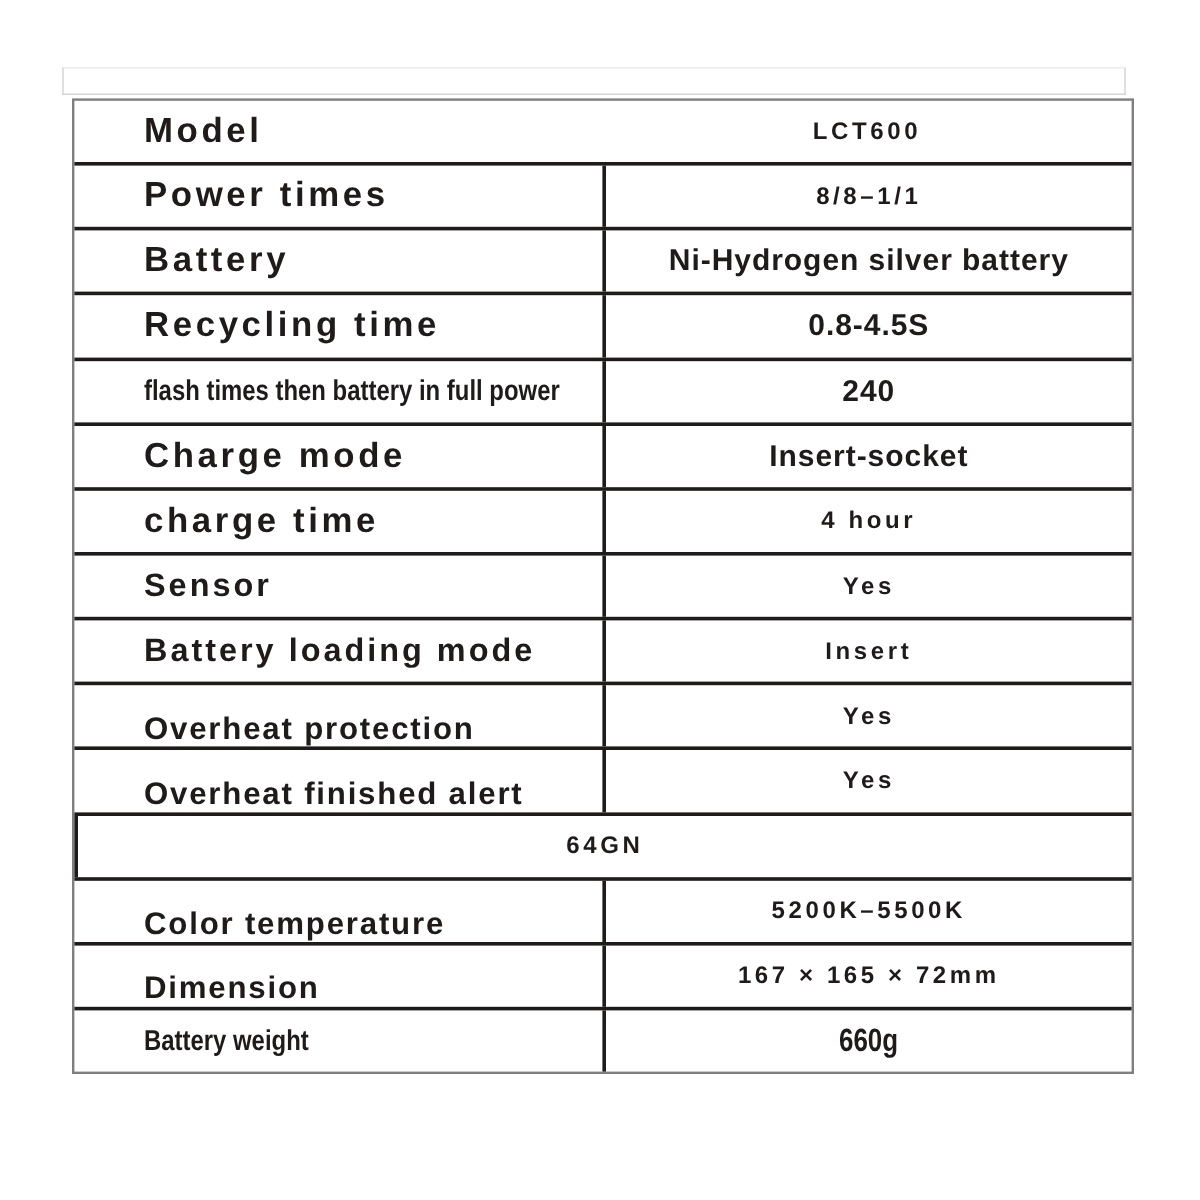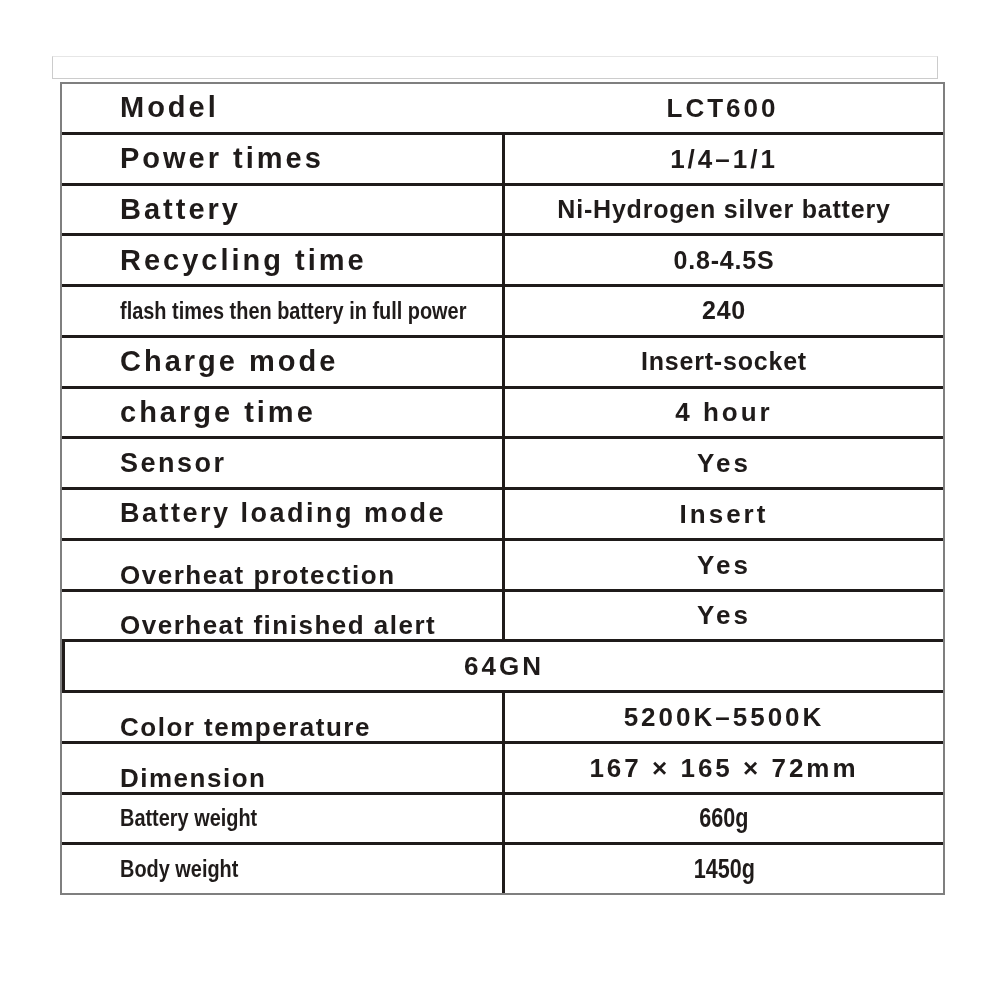--- a/index.html
+++ b/index.html
@@ -63,21 +63,21 @@
     white-space: nowrap;
     line-height: 1;
   }
   
   .t-xl   { font-size: 29px; letter-spacing: 3px; }
   .t-lg   { font-size: 27px; letter-spacing: 2.5px; }
   .t-md   { font-size: 26px; letter-spacing: 1.5px; margin-top: 20px; }
   .t-cond { font-size: 24px; letter-spacing: 0;
             transform: scaleX(0.83); transform-origin: left center; }
   
-  .v-spaced { font-size: 26px; letter-spacing: 3px; }
+  .v-spaced { font-size: 20px; letter-spacing: 3px; }
   .v-normal { font-size: 25px; letter-spacing: 0.8px; }
   .v-cond   { font-size: 27px; letter-spacing: 0;
               transform: scaleX(0.8); transform-origin: center center; }
 </style>
 </head>
 <body>
 
 <div class="canvas">
   <div class="top-strip"></div>
   <div class="spec-table" id="spec-table">
@@ -87,21 +87,21 @@
         </div>
         <div class="cell-value no-divider">
           <span class="txt v-spaced">LCT600</span>
         </div>
       </div>
       <div class="row">
         <div class="cell-label">
           <span class="txt t-xl">Power times</span>
         </div>
         <div class="cell-value">
-          <span class="txt v-spaced">1/4–1/1</span>
+          <span class="txt v-spaced">8/8–1/1</span>
         </div>
       </div>
       <div class="row">
         <div class="cell-label">
           <span class="txt t-xl">Battery</span>
         </div>
         <div class="cell-value">
           <span class="txt v-normal">Ni-Hydrogen silver battery</span>
         </div>
       </div>
@@ -189,24 +189,16 @@
         <div class="cell-value">
           <span class="txt v-spaced">167 × 165 × 72mm</span>
         </div>
       </div>
       <div class="row">
         <div class="cell-label">
           <span class="txt t-cond">Battery weight</span>
         </div>
         <div class="cell-value">
           <span class="txt v-cond">660g</span>
-        </div>
-      </div>
-      <div class="row">
-        <div class="cell-label">
-          <span class="txt t-cond">Body weight</span>
-        </div>
-        <div class="cell-value">
-          <span class="txt v-cond">1450g</span>
         </div>
       </div>
     </div>
 </div>
 
 </body></html>

